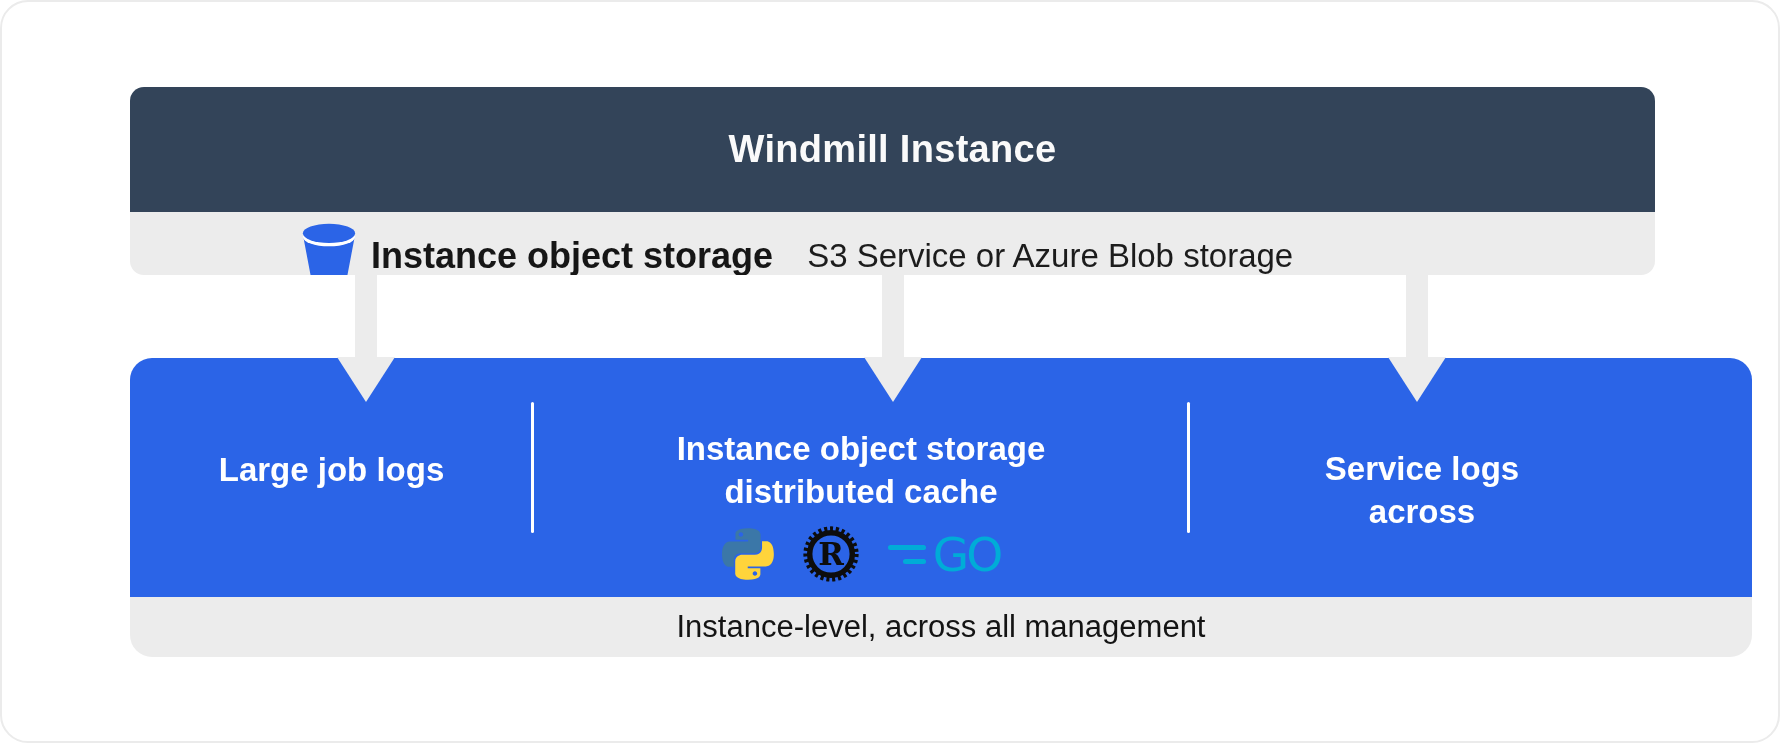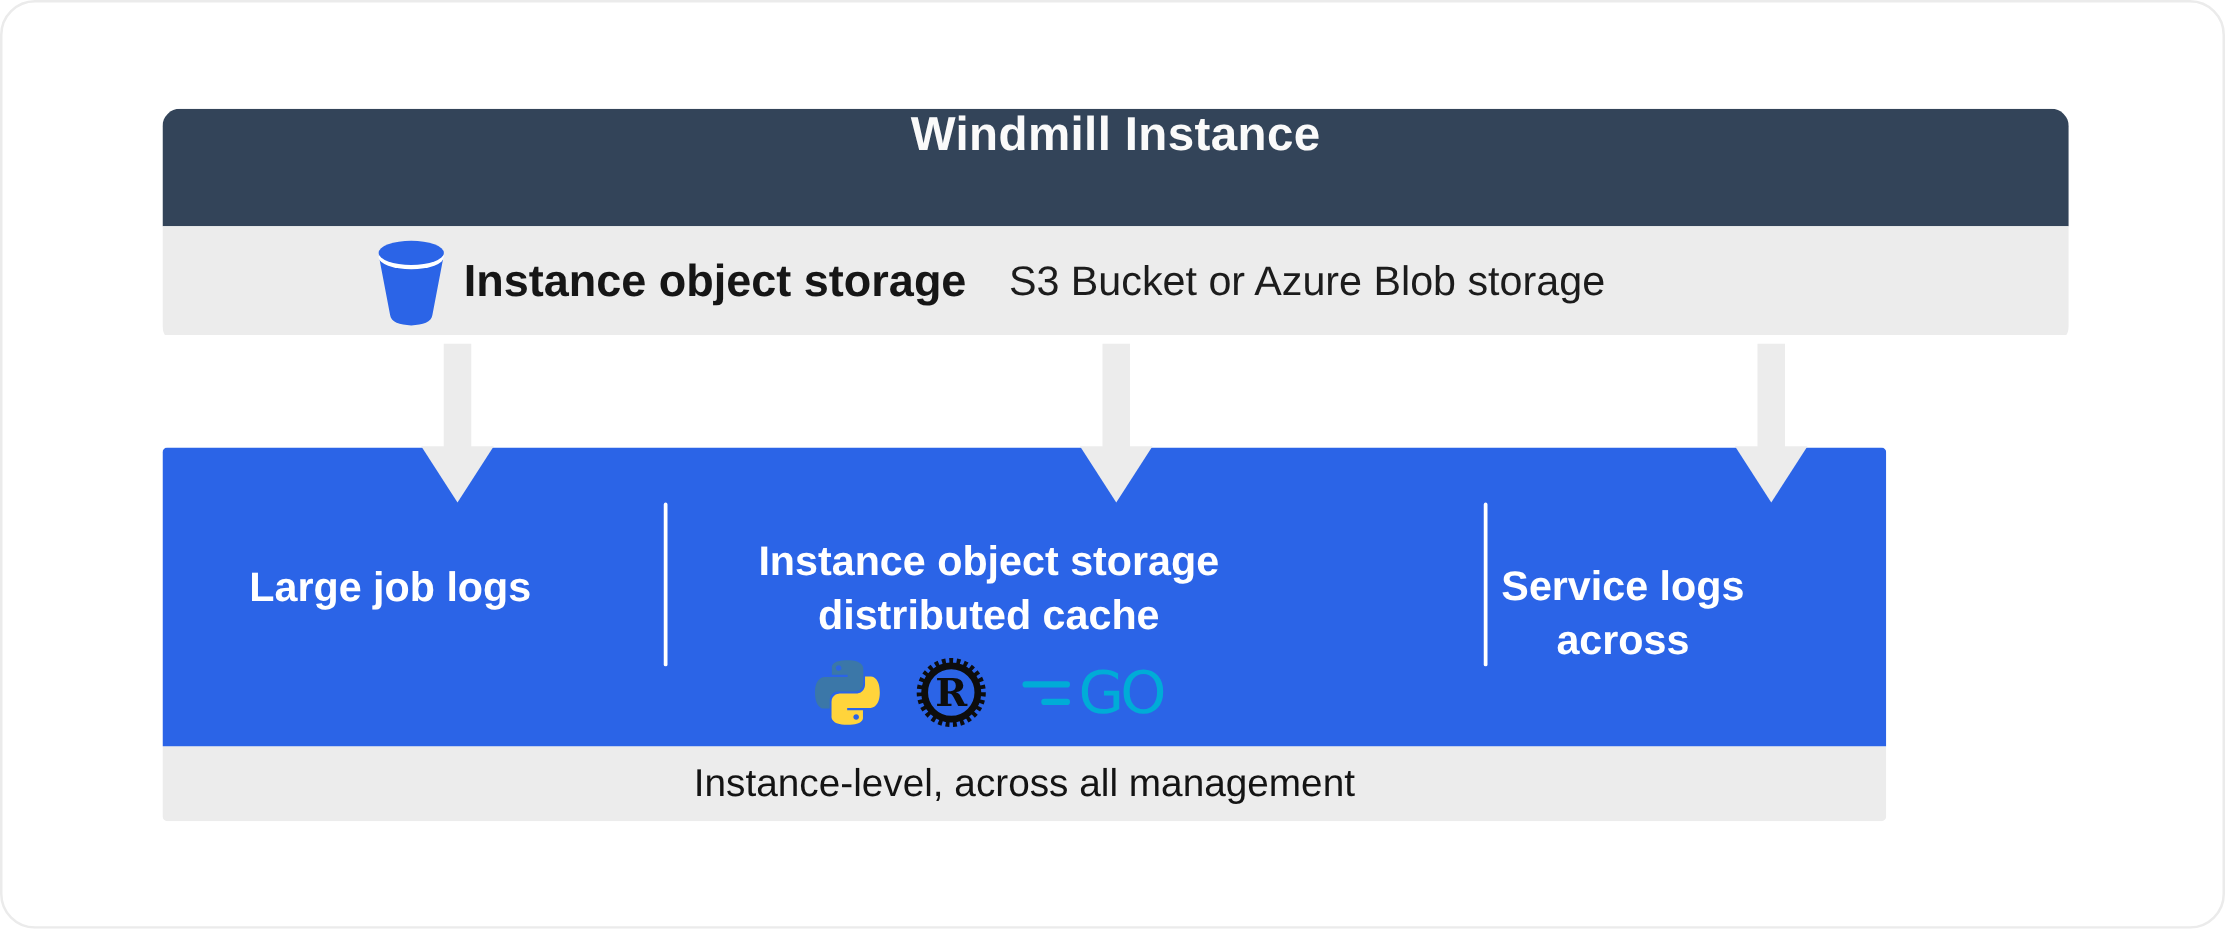--- a/index.html
+++ b/index.html
@@ -8,43 +8,43 @@
     background:#ffffff; border:2px solid #ebebeb; border-radius:28px; overflow:hidden;
     font-family:"Liberation Sans", sans-serif;
   }
 
   
   .top-card {
     position:absolute; left:128px; top:85px; width:1525px; height:188px;
     border-radius:14px; overflow:hidden; z-index:2;
   }
   .instance-header {
-    height:94px; background:#334459; display:flex; justify-content:center;
+    height:125px; background:#334459; display:flex; align-items:center; justify-content:center;
   }
   .instance-header .title { color:#fafafa; font-size:38px; font-weight:700; letter-spacing:.3px; }
   .storage-bar {
     height:87px; background:#ececec; display:flex; align-items:center; padding-left:170px; box-sizing:border-box;
   }
   .bucket-svg { width:58px; height:70px; margin-right:13px; margin-top:2px; flex:0 0 auto; }
   .storage-label { font-size:36px; font-weight:700; color:#161616; margin-right:34px; white-space:nowrap; }
   .storage-desc  { font-size:33px; font-weight:400; color:#1c1c1c; white-space:nowrap; }
 
   
   .arrow-shaft { position:absolute; top:273px; width:22px; height:85px; background:#ececec; z-index:3; }
   .arrow-head  { position:absolute; top:355px; width:0; height:0; z-index:3;
                  border-left:29px solid transparent; border-right:29px solid transparent;
                  border-top:45px solid #ececec; }
   .shaft-1 { left:353px; }  .head-1 { left:335px; }
   .shaft-2 { left:880px; }  .head-2 { left:862px; }
   .shaft-3 { left:1404px; } .head-3 { left:1386px; }
 
   
   .bottom-card {
-    position:absolute; left:128px; top:356px; width:1379px; height:299px;
-    border-radius:4px; overflow:hidden; z-index:1;
+    position:absolute; left:128px; top:356px; width:1622px; height:299px;
+    border-radius:22px; overflow:hidden; z-index:1;
   }
   .blue-panel { position:relative; height:239px; background:#2b64e7; display:flex; }
   .col { display:flex; flex-direction:column; align-items:center; justify-content:center;
          padding-bottom:16px; box-sizing:border-box; }
   .col-1 { width:403px; }
   .col-2 { width:656px; position:relative; }
   .col-3 { width:466px;margin-top:40px; }
   .heading { color:#ffffff; font-size:33px; font-weight:700; line-height:43px; text-align:center; }
   .v-divider { position:absolute; top:44px; width:3px; height:131px; background:#ffffff; border-radius:2px; }
   .v-divider.d1 { left:401px; }
@@ -73,21 +73,21 @@
     <div class="instance-header">
       <span class="title">Windmill Instance</span>
     </div>
     <div class="storage-bar">
       <svg class="bucket-svg" viewBox="0 0 60 72" aria-hidden="true">
         <path d="M3 13 C3 19 15 24 30 24 C45 24 57 19 57 13 L47.5 63 C47 68.5 39.5 71.5 30 71.5 C20.5 71.5 13 68.5 12.5 63 Z" fill="#2b64e7"></path>
         <ellipse cx="30" cy="15" rx="27" ry="10" fill="#ffffff"></ellipse>
         <ellipse cx="30" cy="11.5" rx="27" ry="10" fill="#2b64e7"></ellipse>
       </svg>
       <span class="storage-label">Instance object storage</span>
-      <span class="storage-desc">S3 Bucket or Azure Blob storage</span>
+      <span class="storage-desc">S3 Service or Azure Blob storage</span>
     </div>
   </div>
 
   <div class="arrow-shaft shaft-1"></div>
   <div class="arrow-head head-1"></div>
   <div class="arrow-shaft shaft-2"></div>
   <div class="arrow-head head-2"></div>
   <div class="arrow-shaft shaft-3"></div>
   <div class="arrow-head head-3"></div>
 

